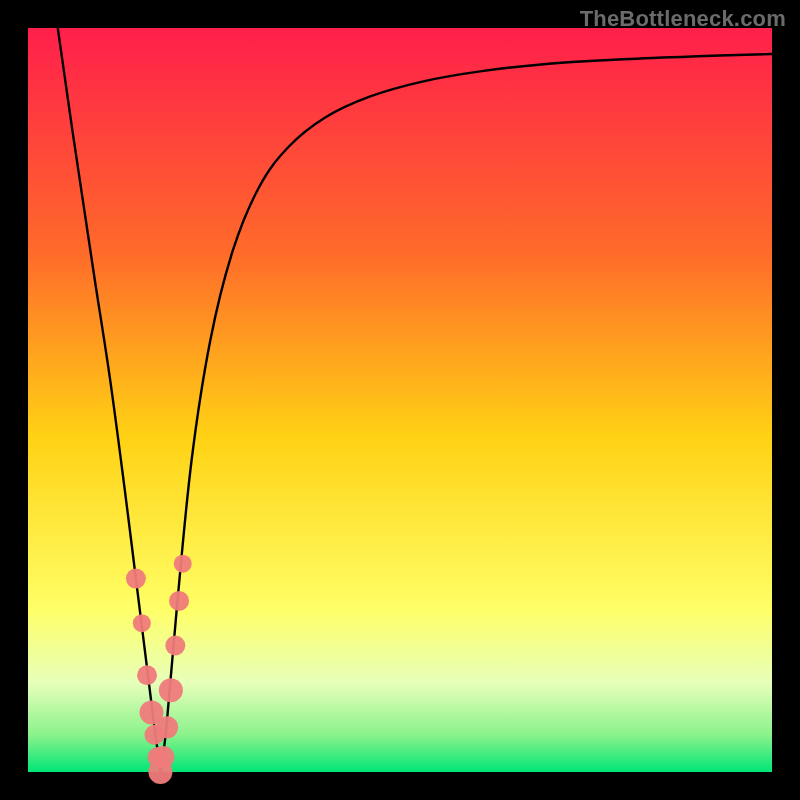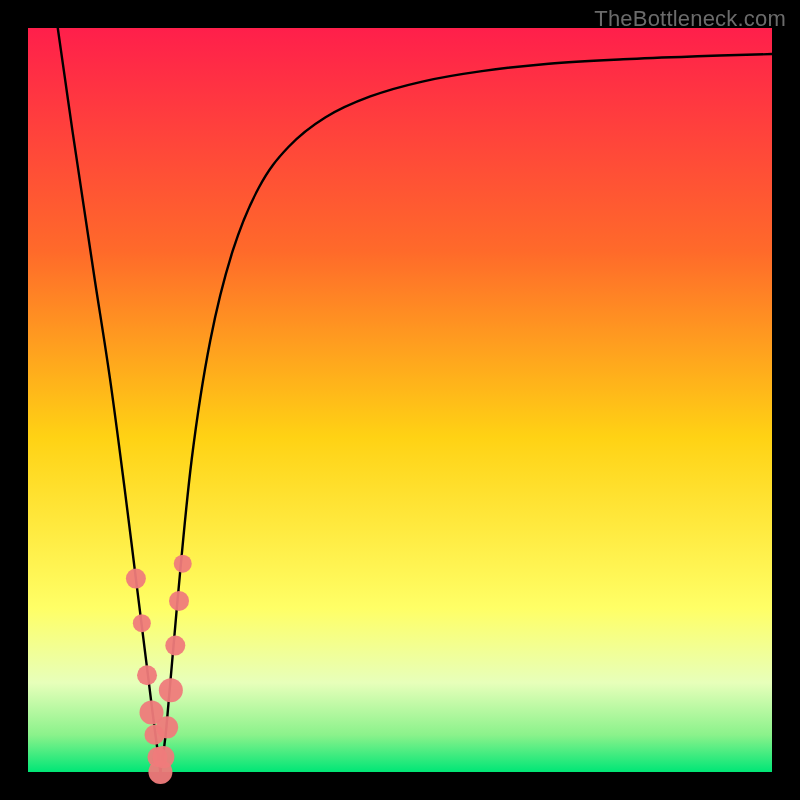--- a/index.html
+++ b/index.html
@@ -16,21 +16,21 @@
     height: 800px;
     background: #000;
     position: relative;
   }
   .watermark {
     position: absolute;
     top: 6px;
     right: 14px;
     color: #6b6b6b;
     font-size: 22px;
-    font-weight: 400;
+    font-weight: 700;
     letter-spacing: 0.2px;
     z-index: 10;
   }
   svg {
     display: block;
   }
 </style>
 </head>
 <body>
 

